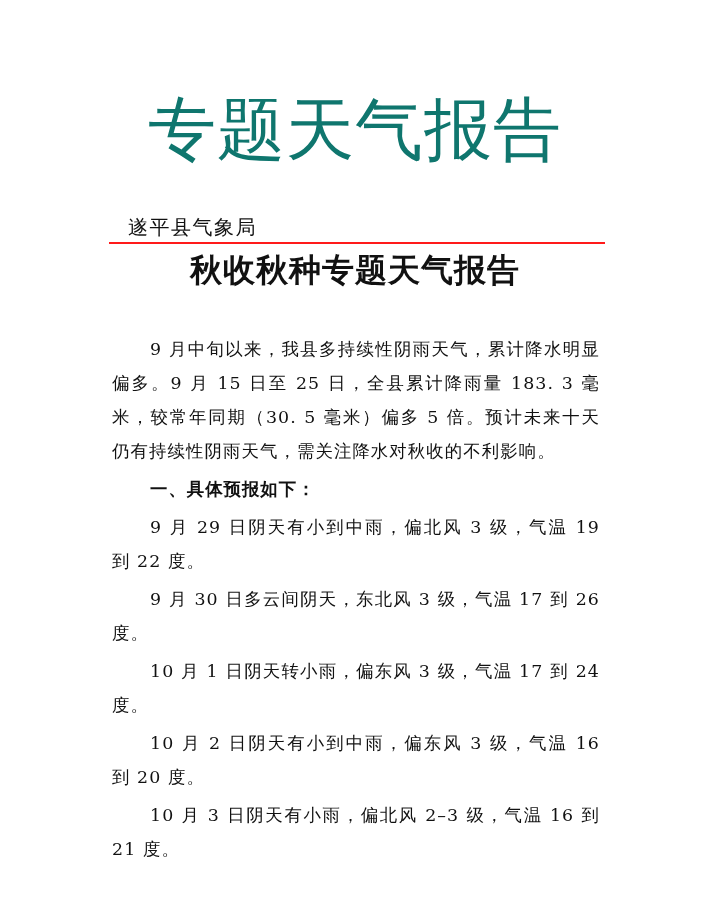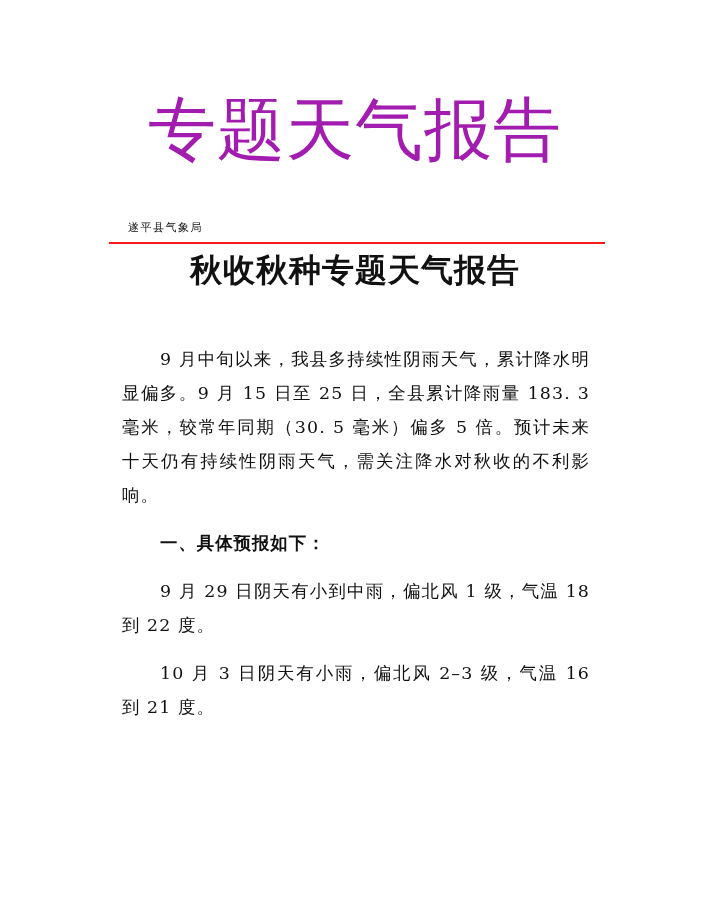--- a/index.html
+++ b/index.html
@@ -29,21 +29,21 @@
     }
     .issuer-row {
       position: absolute;
       left: 128px;
       right: 112px;
       top: 214px;
       height: 26px;
       display: flex;
       justify-content: space-between;
       align-items: center;
-      font-size: 11px;
+      font-size: 20px;
       letter-spacing: 1.5px;
       gap: 45px;
     }
     .red-rule {
       position: absolute;
       left: 109px;
       top: 242px;
       width: 496px;
       height: 2px;
     }
@@ -63,41 +63,44 @@
       left: 108px;
       top: 328px;
       width: 496px;
       font-size: 17.4px;
       line-height: 34px;
       text-align: justify;
       text-align-last: left;
       letter-spacing: 1.1px;
     }
     .body p {
-      margin: 14px;
+      margin: 4px;
       text-indent: 38px;
     }
     .body .section-heading {
       font-family: Liberation Serif, serif;
       font-weight: bold;
       letter-spacing: 1px;
     }
   </style>
 </head>
 <body style="color: rgb(17, 17, 17);">
 
-<div class="masthead" style="color: #a21caf; font-family: Liberation Serif, serif;">专题天气报告</div>
+<div class="masthead" style="color: #0f766e; font-family: Liberation Serif, serif;">专题天气报告</div>
 
 <div class="issuer-row">
   <span>遂平县气象局</span>
 </div>
 
 <div class="red-rule" style="background: rgb(255, 26, 26);"></div>
 
 <div class="doc-title">秋收秋种专题天气报告</div>
 
 <div class="body">
   <p>9 月中旬以来，我县多持续性阴雨天气，累计降水明显偏多。9 月 15 日至 25 日，全县累计降雨量 183. 3 毫米，较常年同期（30. 5 毫米）偏多 5 倍。预计未来十天仍有持续性阴雨天气，需关注降水对秋收的不利影响。</p>
   <p class="section-heading">一、具体预报如下：</p>
-  <p>9 月 29 日阴天有小到中雨，偏北风 1 级，气温 18 到 22 度。</p>
+  <p>9 月 29 日阴天有小到中雨，偏北风 3 级，气温 19 到 22 度。</p>
+  <p>9 月 30 日多云间阴天，东北风 3 级，气温 17 到 26 度。</p>
+  <p>10 月 1 日阴天转小雨，偏东风 3 级，气温 17 到 24 度。</p>
+  <p>10 月 2 日阴天有小到中雨，偏东风 3 级，气温 16 到 20 度。</p>
   <p>10 月 3 日阴天有小雨，偏北风 2–3 级，气温 16 到 21 度。</p>
 
 </div>
 
 </body></html>

